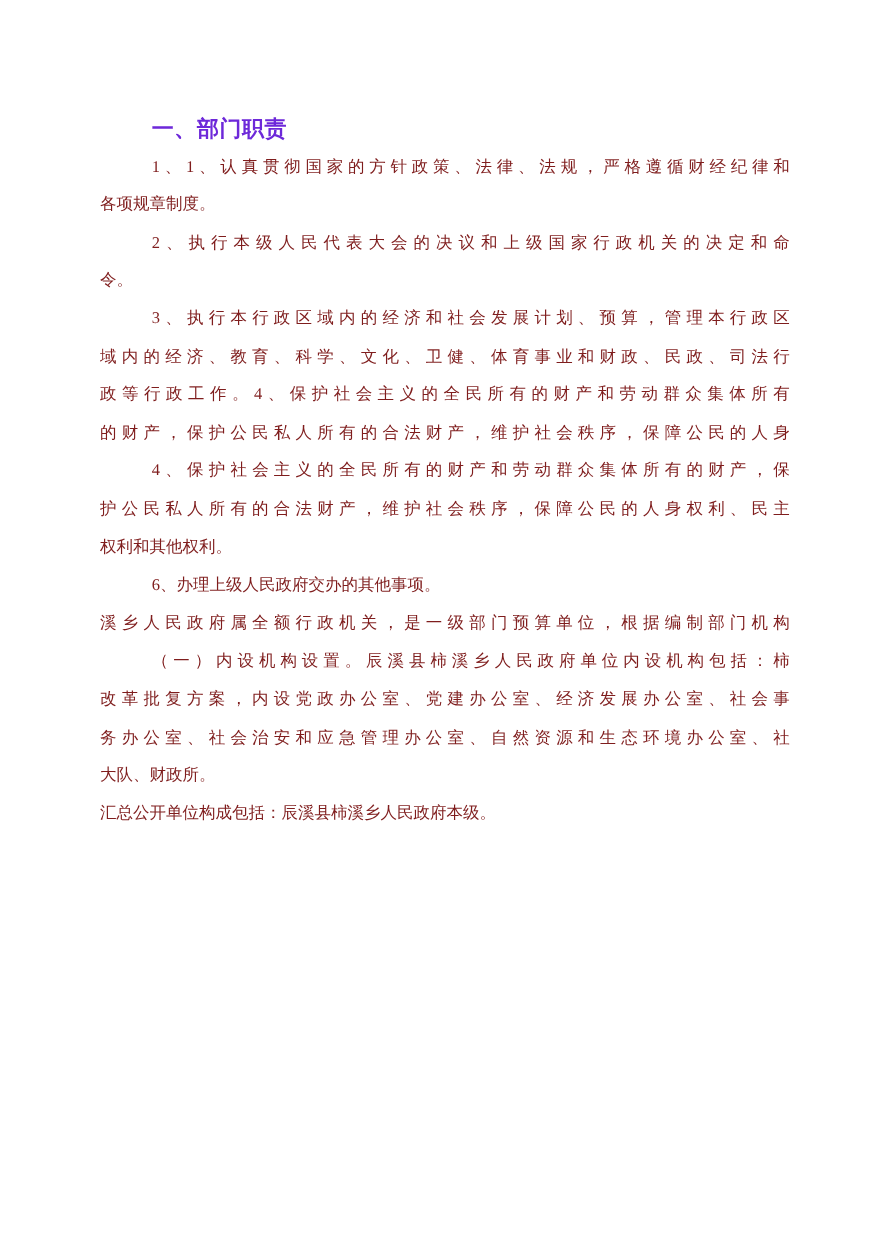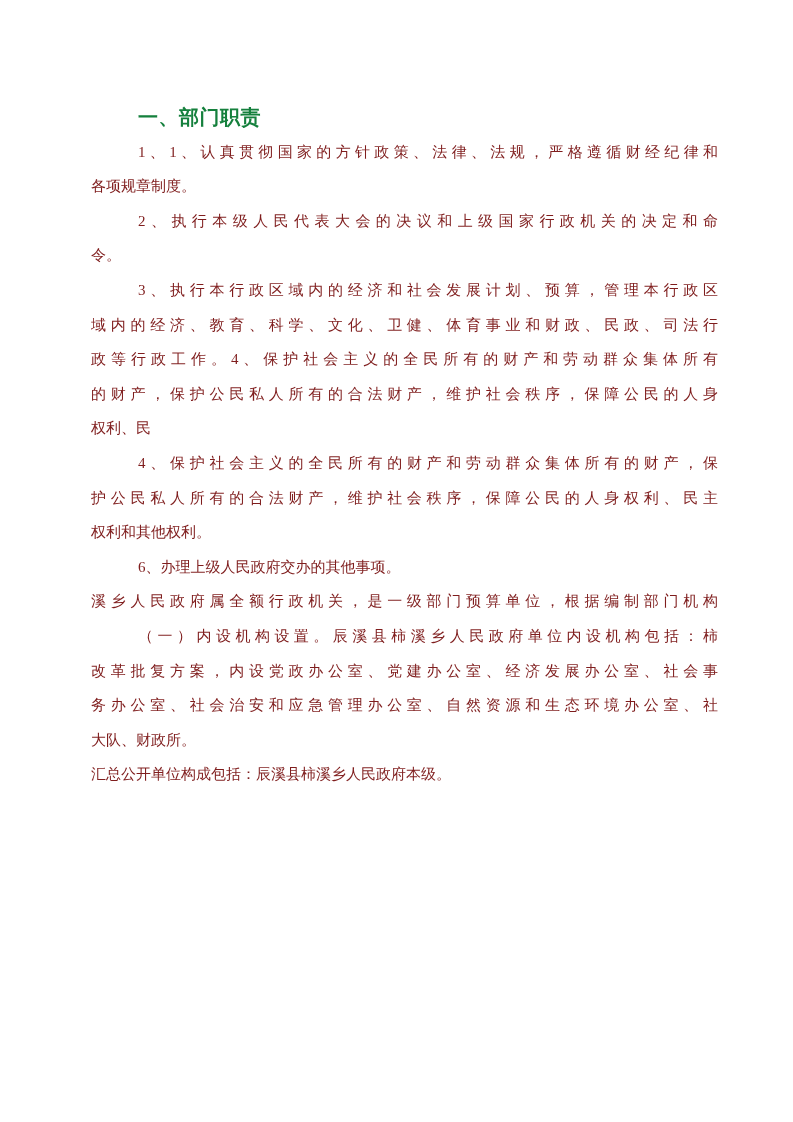--- a/index.html
+++ b/index.html
@@ -45,42 +45,41 @@
     white-space: normal;
     text-align-last: left;
   }
   .line.first {
     text-indent: 47px;
   }
   .line.heading {
     font-family: "DejaVu Sans", "Liberation Sans", sans-serif;
     font-weight: 700;
     font-size: 20px;
-    color: #15803d;
+    color: #6d28d9;
     letter-spacing: 0.5px;
   }
   .line.body {
     font-family: "Liberation Serif", "DejaVu Serif", serif;
   }
 </style>
 </head>
 <body>
 
 <div class="page">
   <div class="doc">
       <div class="line heading first end">一、部门职责</div>
       <div class="line body first fill">1、1、认真贯彻国家的方针政策、法律、法规，严格遵循财经纪律和</div>
       <div class="line body end">各项规章制度。</div>
       <div class="line body first fill">2、执行本级人民代表大会的决议和上级国家行政机关的决定和命</div>
       <div class="line body end">令。</div>
       <div class="line body first fill">3、执行本行政区域内的经济和社会发展计划、预算，管理本行政区</div>
       <div class="line body fill">域内的经济、教育、科学、文化、卫健、体育事业和财政、民政、司法行</div>
       <div class="line body fill">政等行政工作。4、保护社会主义的全民所有的财产和劳动群众集体所有</div>
       <div class="line body fill">的财产，保护公民私人所有的合法财产，维护社会秩序，保障公民的人身</div>
-      <div class="line body end">权利、民</div>
       <div class="line body first fill">4、保护社会主义的全民所有的财产和劳动群众集体所有的财产，保</div>
       <div class="line body fill">护公民私人所有的合法财产，维护社会秩序，保障公民的人身权利、民主</div>
       <div class="line body end">权利和其他权利。</div>
       <div class="line body first end">6、办理上级人民政府交办的其他事项。</div>
       <div class="line body fill">溪乡人民政府属全额行政机关，是一级部门预算单位，根据编制部门机构</div>
       <div class="line body first fill">（一）内设机构设置。辰溪县柿溪乡人民政府单位内设机构包括：柿</div>
       <div class="line body fill">改革批复方案，内设党政办公室、党建办公室、经济发展办公室、社会事</div>
       <div class="line body fill">务办公室、社会治安和应急管理办公室、自然资源和生态环境办公室、社</div>
       <div class="line body end">大队、财政所。</div>
       <div class="line body end">汇总公开单位构成包括：辰溪县柿溪乡人民政府本级。</div>

